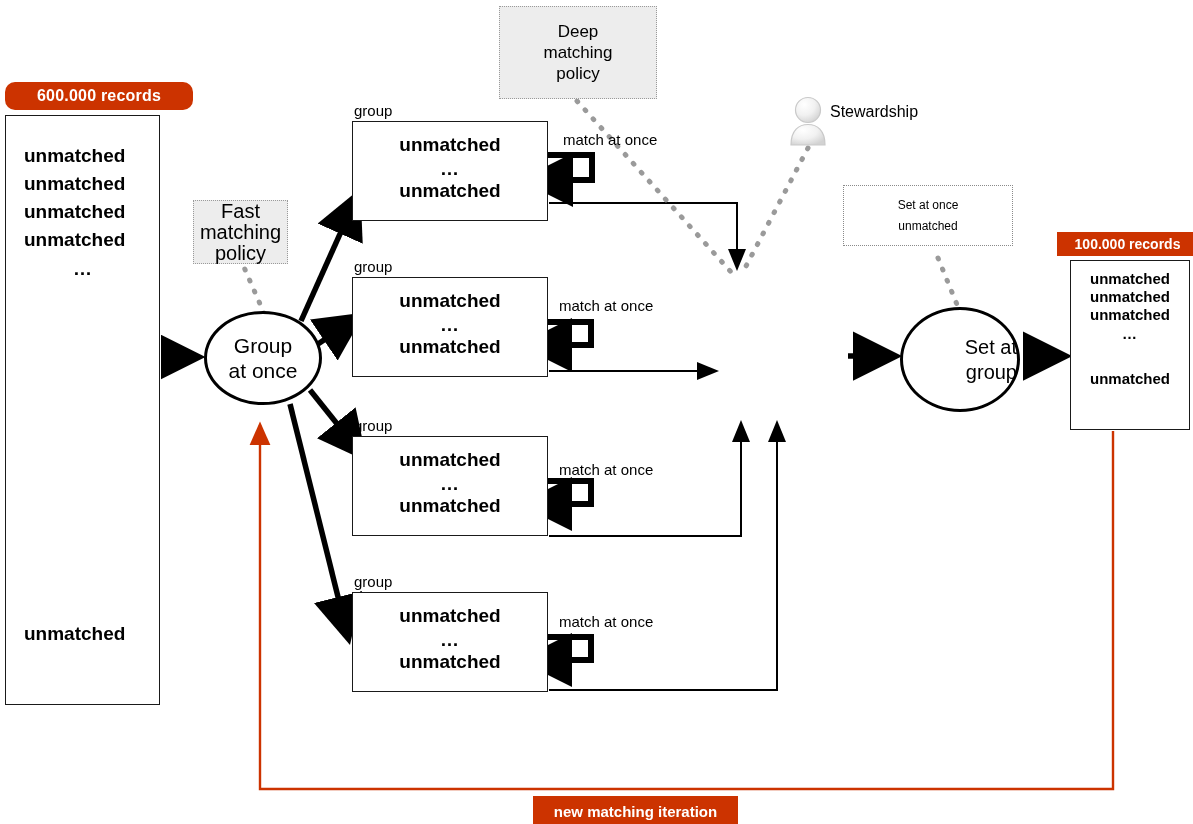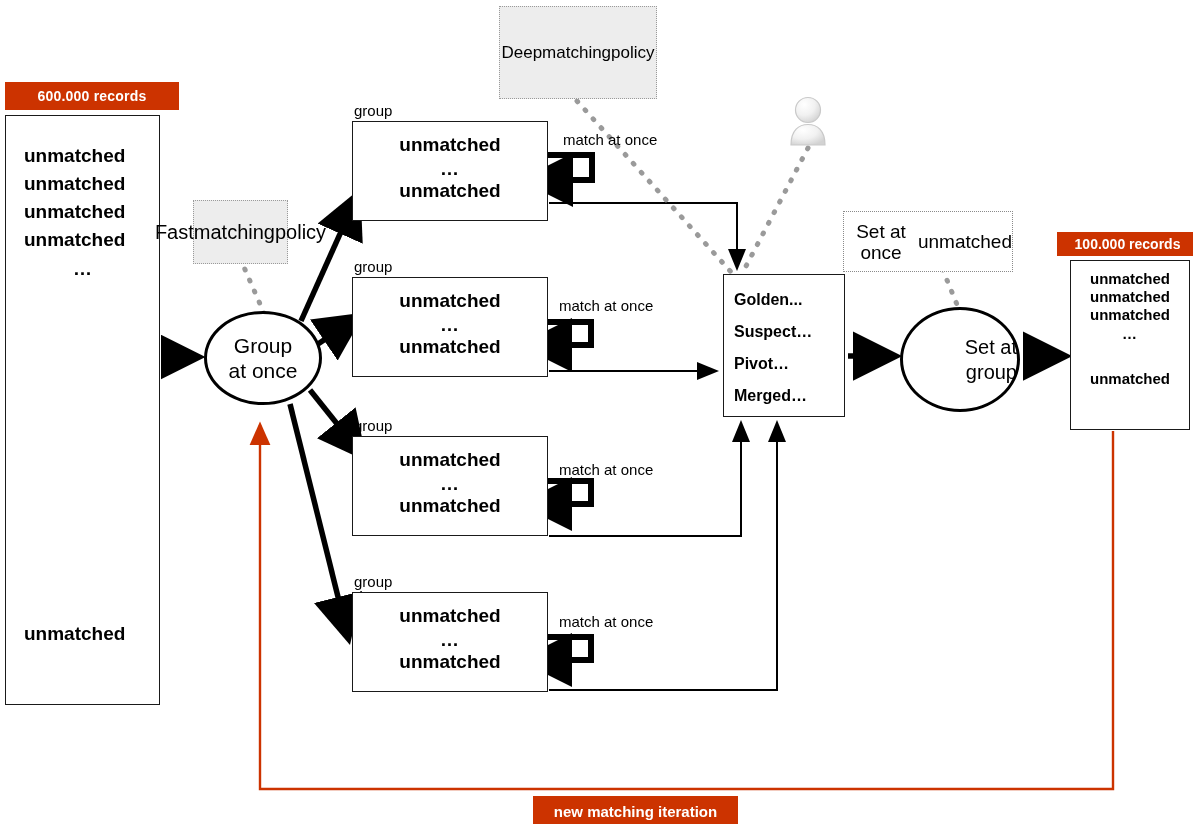--- a/index.html
+++ b/index.html
@@ -34,23 +34,24 @@
     font-weight: bold;
     text-align: center;
     line-height: 1;
     white-space: nowrap;
     display: flex;
     align-items: center;
     justify-content: center;
   }
   #badge-600 {
     left: 5px; top: 82px;
-    width: 174px; height: 28px;
-    font-size: 14px;
+    width: 188px; height: 28px;
+    font-size: 16px;
     letter-spacing: 0.2px;
+    border-radius: 10px;
   }
   #badge-100 {
     left: 1049px; top: 232px;
     width: 141px; height: 24px;
     font-size: 14px;
     margin-left: 8px;
   }
   #badge-iteration {
     left: 533px; top: 772px;
     width: 205px; height: 30px;
@@ -143,37 +144,37 @@
     white-space: nowrap;
   }
 
   
   .note {
     position: absolute;
     box-sizing: border-box;
     text-align: center;
     color: #000;
     display: flex;
-    flex-direction: row;
+    flex-direction: column;
     align-items: center;
     justify-content: center;
   }
   .note-gray {
     background: #ededed;
     border: 1px dotted #9a9a9a;
   }
   .note-white {
     background: #ffffff;
     border: 1px dotted #8a8a8a;
   }
   .note span { display: block; line-height: 21px; }
 
   #note-deep   { left: 499px; top: 6px;   width: 158px; height: 93px;  font-size: 17px; }
   #note-fast   { left: 193px; top: 172px; width: 95px;  height: 64px;  font-size: 20px; margin-top: 28px; }
-  #note-setonce{ left: 843px; top: 211px; width: 170px; height: 61px;  font-size: 19px; }
+  #note-setonce{ left: 843px; top: 185px; width: 170px; height: 61px;  font-size: 12px; }
 
   
   .circle {
     position: absolute;
     border: 3.5px solid #000;
     border-radius: 50%;
     background: #ffffff;
     box-sizing: border-box;
     display: flex;
     flex-direction: column;
@@ -368,21 +369,18 @@
   <div class="circle" id="circle-group">
     <span>Group</span>
     <span>at once</span>
   </div>
 
   <div class="circle" id="circle-set">
     <span>Set at</span>
     <span>group</span>
   </div>
 
-  <div id="results-box">
-    <div class="r-line">Golden...</div>
-    <div class="r-line">Suspect…</div>
-    <div class="r-line">Pivot…</div>
-    <div class="r-line">Merged…</div>
-  </div>
-
+
+  <div id="stewardship">
+    <div class="label">Stewardship</div>
+  </div>
 
 </div>
 
 </body></html>

